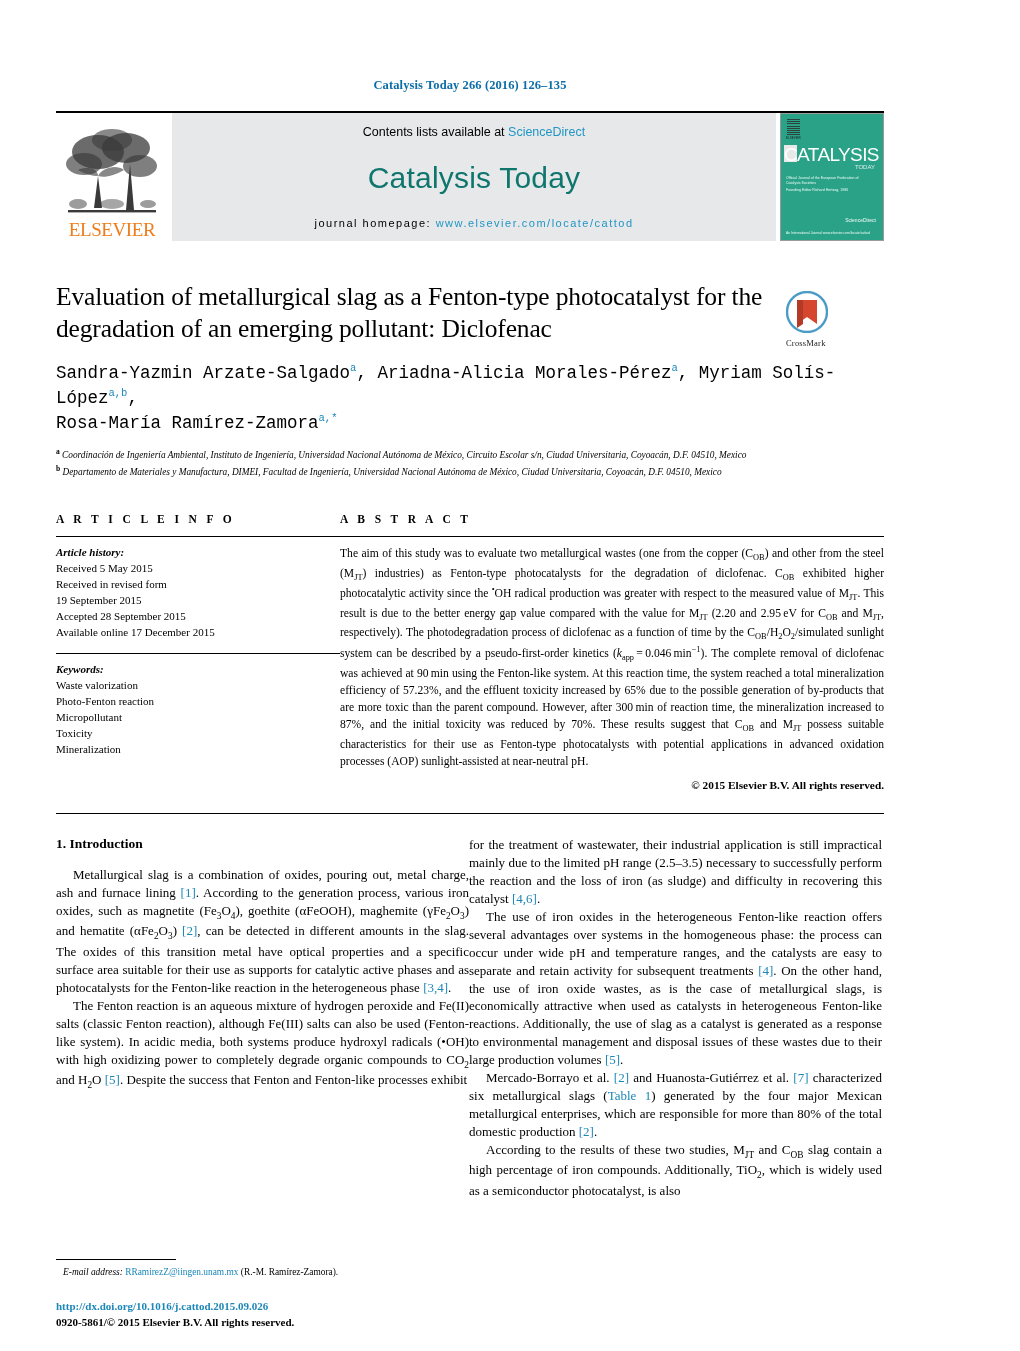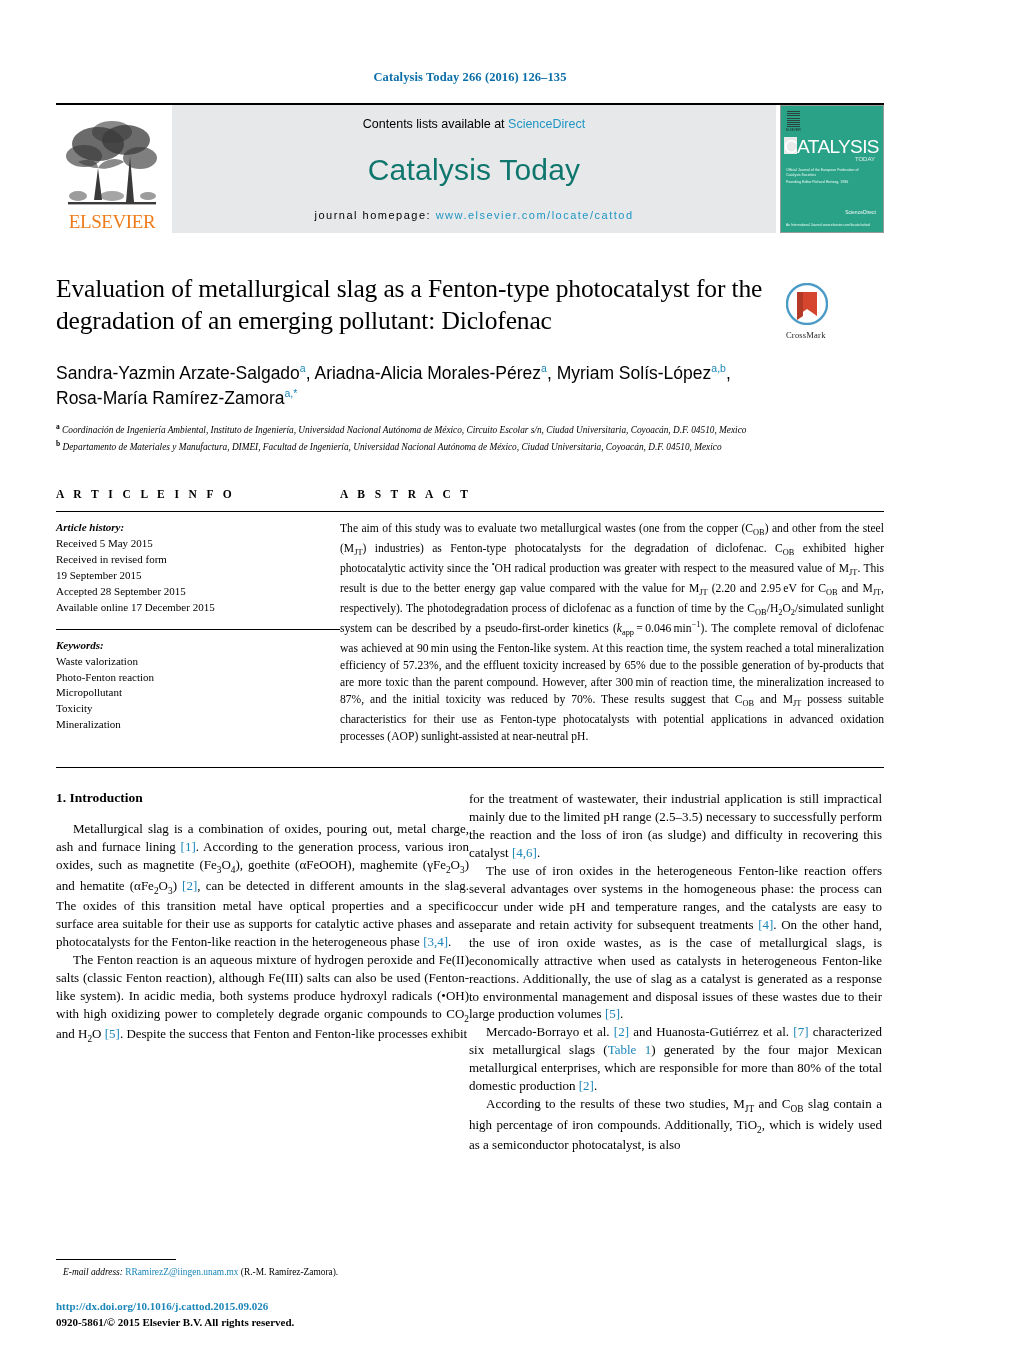--- a/index.html
+++ b/index.html
@@ -13,21 +13,21 @@
     font-family: "Liberation Serif", serif;
     color: #000000;
     position: relative;
     overflow: hidden;
   }
   .page {
     width: 940px;
     height: 1351px;
     position: relative;
     box-sizing: border-box;
-    padding: 4px 56px;
+    padding: 12px 56px;
   }
 
   
   .running-head {
     text-align: center;
     color: #0b6ea8;
     font-size: 12.5px;
     font-weight: bold;
     padding-top: 66px;
     letter-spacing: .1px;
@@ -163,24 +163,24 @@
   }
   .crossmark {
     position: absolute;
     right: 0; top: 10px;
     width: 98px; text-align: left;
     font-family: "Liberation Serif", serif;
   }
   .crossmark .cm-label { font-size: 8.5px; color: #222; margin-top: 1px; letter-spacing:.2px;}
 
   .authors {
-    margin-top: 24px;
+    margin-top: 16px;
     font-size: 17.5px;
     line-height: 1.42;
-    font-family: Liberation Sans, sans-serif;
+    font-family: Liberation Mono, monospace;
   }
   .authors sup { color: #1b86b8; font-size: 10.5px; }
   .authors sup.star { color: #1b86b8; }
 
   .affils {
     margin-top: 10px;
     font-size: 9.3px;
     font-style: italic;
     line-height: 1.5;
     font-family: "Liberation Serif", serif;
@@ -370,20 +370,21 @@
         <div>Micropollutant</div>
         <div>Toxicity</div>
         <div>Mineralization</div>
       </div>
     </div>
 
     <div class="col-abs">
       <div class="sec-head">A B S T R A C T</div>
       <div class="rule"></div>
       <div class="abstract-text">The aim of this study was to evaluate two metallurgical wastes (one from the copper (C<sub>OB</sub>) and other from the steel (M<sub>JT</sub>) industries) as Fenton-type photocatalysts for the degradation of diclofenac. C<sub>OB</sub> exhibited higher photocatalytic activity since the <sup class="inl">•</sup>OH radical production was greater with respect to the measured value of M<sub>JT</sub>. This result is due to the better energy gap value compared with the value for M<sub>JT</sub> (2.20 and 2.95 eV for C<sub>OB</sub> and M<sub>JT</sub>, respectively). The photodegradation process of diclofenac as a function of time by the C<sub>OB</sub>/H<sub>2</sub>O<sub>2</sub>/simulated sunlight system can be described by a pseudo-first-order kinetics (<i>k</i><sub>app</sub> = 0.046 min<sup class="inl">−1</sup>). The complete removal of diclofenac was achieved at 90 min using the Fenton-like system. At this reaction time, the system reached a total mineralization efficiency of 57.23%, and the effluent toxicity increased by 65% due to the possible generation of by-products that are more toxic than the parent compound. However, after 300 min of reaction time, the mineralization increased to 87%, and the initial toxicity was reduced by 70%. These results suggest that C<sub>OB</sub> and M<sub>JT</sub> possess suitable characteristics for their use as Fenton-type photocatalysts with potential applications in advanced oxidation processes (AOP) sunlight-assisted at near-neutral pH.</div>
+      <div class="copyright">© 2015 Elsevier B.V. All rights reserved.</div>
     </div>
   </div>
 
   <div class="body-rule"></div>
 
   <div class="body-cols">
 
     <div class="bcol">
       <h2 class="sec-title">1.  Introduction</h2>
       <p class="first">Metallurgical slag is a combination of oxides, pouring out, metal charge, ash and furnace lining <span class="ref">[1]</span>. According to the generation process, various iron oxides, such as magnetite (Fe<sub>3</sub>O<sub>4</sub>), goethite (αFeOOH), maghemite (γFe<sub>2</sub>O<sub>3</sub>) and hematite (αFe<sub>2</sub>O<sub>3</sub>) <span class="ref">[2]</span>, can be detected in different amounts in the slag. The oxides of this transition metal have optical properties and a specific surface area suitable for their use as supports for catalytic active phases and as photocatalysts for the Fenton-like reaction in the heterogeneous phase <span class="ref">[3,4]</span>.</p>

